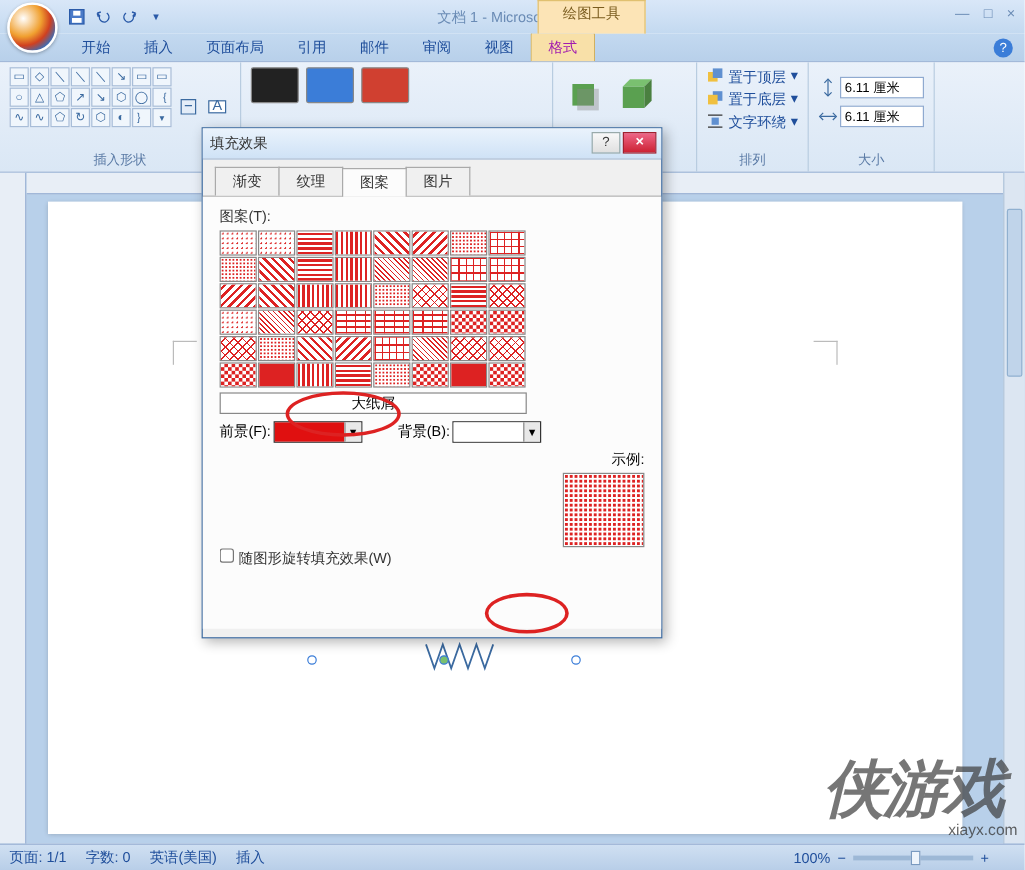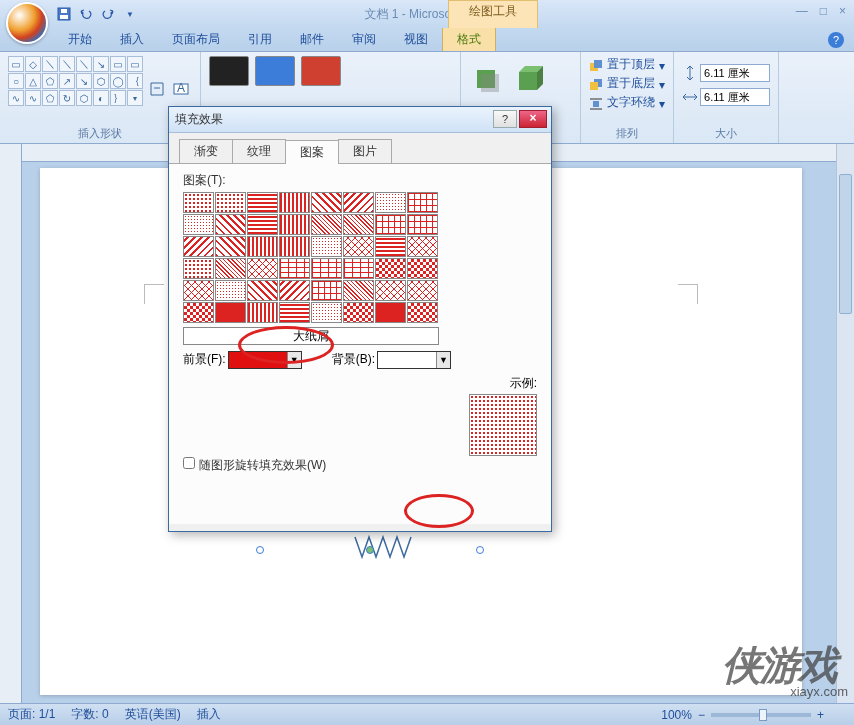--- a/index.html
+++ b/index.html
@@ -6,31 +6,31 @@
 body{background:#fff;width:854px;height:725px;overflow:hidden;position:relative}
 .titlebar{height:28px;background:linear-gradient(#d9e7f8,#c3d9f0);display:flex;align-items:center;position:relative}
 .office-btn{width:42px;height:42px;border-radius:50%;background:radial-gradient(circle at 30% 30%,#fff,#f0a030 40%,#d04020 60%,#3070c0 80%,#40a040);border:2px solid #fff;box-shadow:0 1px 3px rgba(0,0,0,.3);position:absolute;top:2px;left:6px;z-index:10}
 .qat{margin-left:54px;display:flex;gap:2px;align-items:center}
 .qat-btn{width:20px;height:20px;display:flex;align-items:center;justify-content:center;border-radius:2px}
 .title-text{position:absolute;left:50%;transform:translateX(-50%);color:#6a8bb5}
 .context-tab{position:absolute;left:448px;top:0;width:90px;height:28px;background:#fce4b6;border:1px solid #e0c070;border-bottom:none;text-align:center;line-height:16px;color:#7a5c1f;padding-top:2px}
 .win-btns{position:absolute;right:8px;top:4px;display:flex;gap:12px;color:#6a8bb5}
 .tabstrip{height:24px;background:linear-gradient(#c3d9f0,#b8d0ea);display:flex;align-items:end;padding-left:54px;border-bottom:1px solid #8faad0}
 .tab{padding:4px 14px 3px;color:#1f4e9b;cursor:pointer}
-.tab.active{background:#f8e0a8;border:1px solid #d0b060;border-bottom:none;border-radius:3px 3px 0 0;color:#4d7c0f}
+.tab.active{background:#f8e0a8;border:1px solid #d0b060;border-bottom:none;border-radius:3px 3px 0 0;color:#a21caf}
 .help-icon{position:absolute;right:10px;top:32px;width:16px;height:16px;border-radius:50%;background:#3b7dd8;color:#fff;text-align:center;line-height:16px;font-size:11px}
 .ribbon{height:92px;background:linear-gradient(#eaf1fa,#dae7f5);border-bottom:1px solid #8faad0;display:flex;position:relative}
 .ribbon-group{border-right:1px solid #b8cce0;padding:4px 8px 2px;display:flex;flex-direction:column;justify-content:space-between}
 .group-label{text-align:center;color:#5a7aa5;font-size:11px;padding-top:2px}
 .shapes-gallery{width:136px;display:flex;flex-wrap:wrap;gap:1px}
 .shape-cell{width:16px;height:16px;border:1px solid #a8bdd8;background:#f0f6fc;display:flex;align-items:center;justify-content:center;font-size:10px;color:#3b6aa0}
 .color-swatches{display:flex;gap:6px;align-items:center}
 .color-sw{width:40px;height:30px;border:1px solid #888;border-radius:2px}
 .arrange{display:flex;flex-direction:column;gap:2px;font-size:11px;color:#1f4e9b}
-.arrange-row{display:flex;align-items:flex-end;gap:4px;white-space:nowrap}
+.arrange-row{display:flex;align-items:flex-start;gap:4px;white-space:nowrap}
 .size-group{display:flex;flex-direction:column;gap:6px;padding-top:8px}
 .size-row{display:flex;align-items:center;gap:2px}
 .size-input{width:70px;height:18px;border:1px solid #8faad0;background:#fff;padding:0 3px;font-size:11px}
 .doc-area{position:absolute;top:144px;left:0;right:0;bottom:22px;background:#b8d0ea;display:flex}
 .ruler-v{width:22px;background:#e8eef6;border-right:1px solid #8faad0}
 .doc-wrap{flex:1;position:relative;overflow:hidden}
 .ruler-h{height:18px;background:#e8eef6;border-bottom:1px solid #8faad0}
 .page{position:absolute;top:24px;left:18px;right:34px;bottom:8px;background:#fff;box-shadow:0 1px 4px rgba(0,0,0,.2)}
 .page-margin{position:absolute;border-left:1px solid #bbb;border-top:1px solid #bbb;width:20px;height:20px}
 .scrollbar-v{width:18px;background:#dce6f2;border-left:1px solid #b0c4da;position:relative}
@@ -75,21 +75,21 @@
 .rotate-check{position:absolute;bottom:50px;left:14px;display:flex;align-items:flex-start;gap:4px;color:#333}
 .rotate-check input{width:12px;height:12px}
 .sample{position:absolute;right:14px;bottom:68px;text-align:right}
 .sample-box{width:68px;height:62px;border:1px solid #888;margin-top:2px;background:radial-gradient(circle,#d22 1.2px,#fff 1.2px);background-size:4px 4px}
 .dlg-buttons{position:absolute;bottom:10px;right:14px;display:flex;gap:10px}
 .dlg-btn{width:74px;height:22px;background:linear-gradient(#fdfdfd,#e4e4e4);border:1px solid #888;color:#333}
 .shape-handles{position:absolute;left:336px;top:538px;z-index:40}
 .handle{width:8px;height:8px;background:#fff;border:1px solid #3b7dd8;border-radius:50%;position:absolute}
 .star-shape{position:absolute;left:350px;top:532px;z-index:39}
 .watermark{position:absolute;right:6px;bottom:26px;color:#333;font-size:13px;text-align:left;z-index:70;opacity:.75}
-.logo-wm{position:absolute;right:18px;bottom:32px;font-size:40px;font-weight:bold;color:rgba(60,60,60,.7);font-style:italic;z-index:69;letter-spacing:-2px}
+.logo-wm{position:absolute;right:18px;bottom:32px;font-size:52px;font-weight:bold;color:rgba(60,60,60,.7);font-style:italic;z-index:69;letter-spacing:-2px}
 </style>
 </head>
 <body>
 
 <div class="titlebar">
   <div class="office-btn"></div>
   <div class="qat">
     <div class="qat-btn">
         <svg width="14" height="14">
           <rect x="1" y="1" width="12" height="12" fill="#4a7ac8" stroke="#2a5aa8"></rect>

